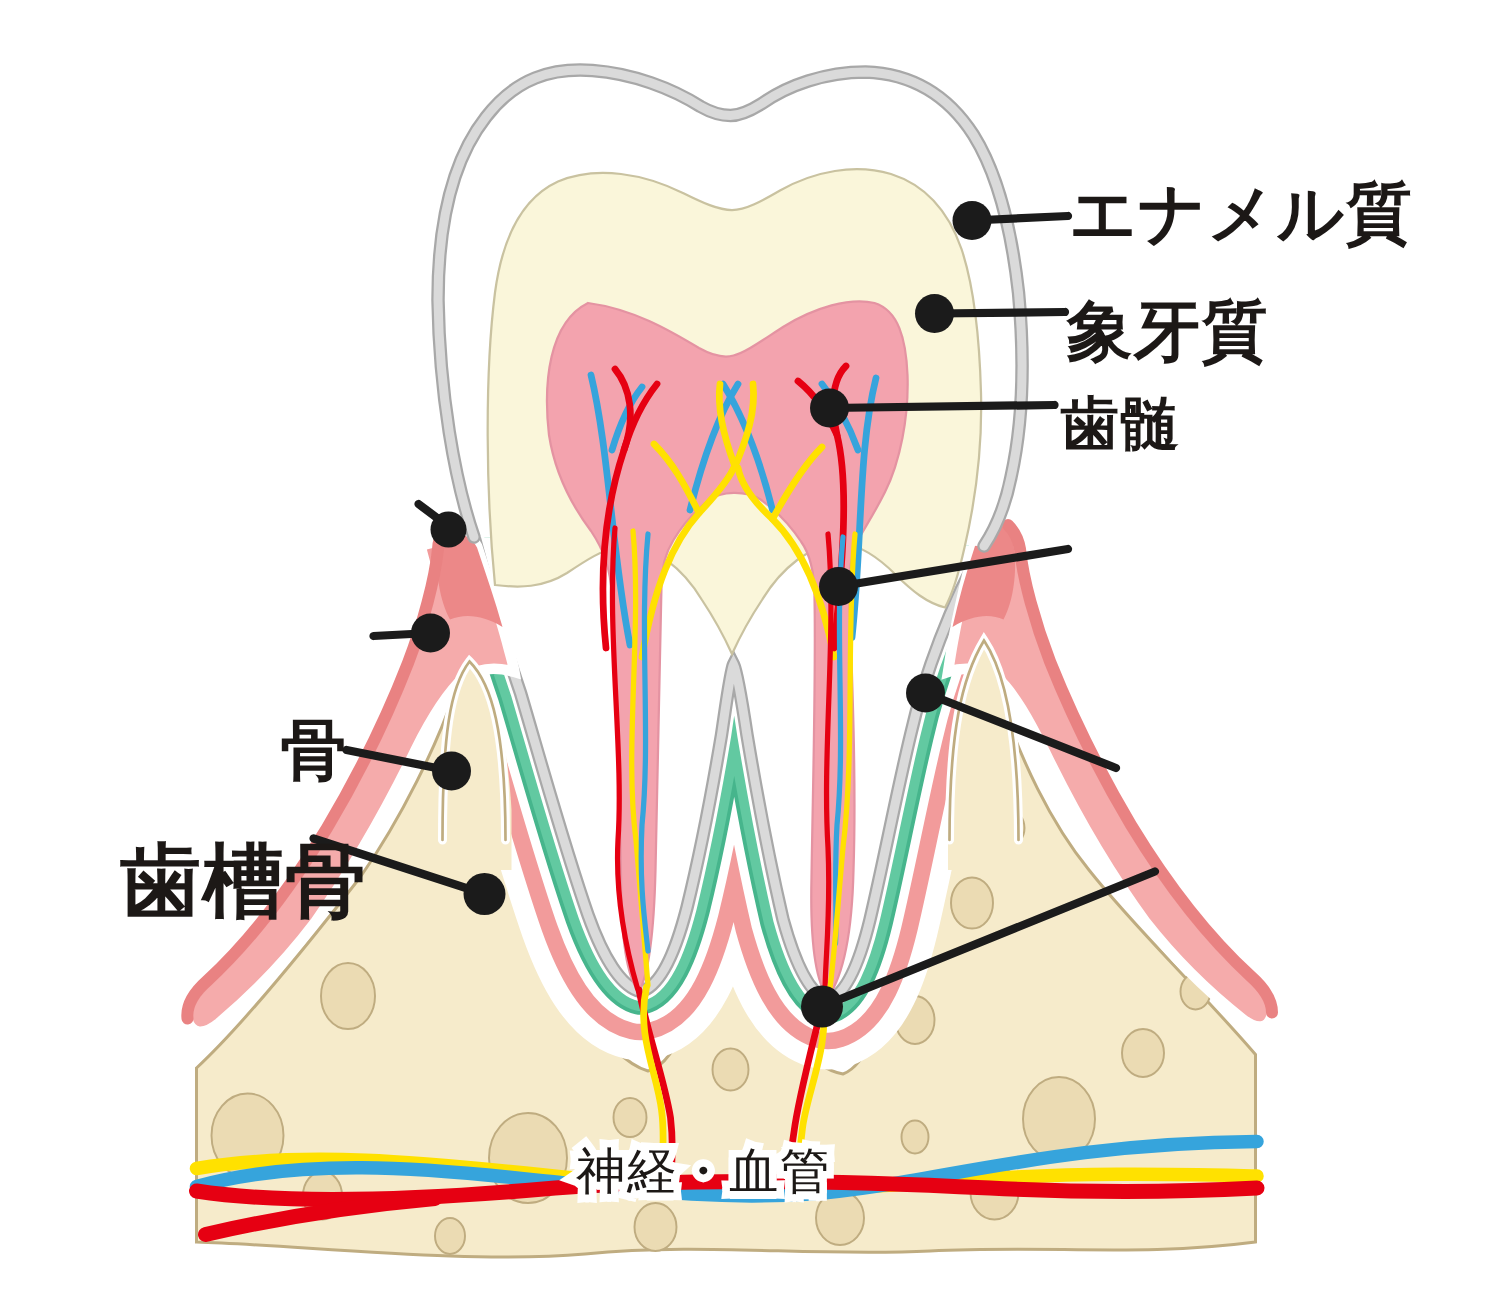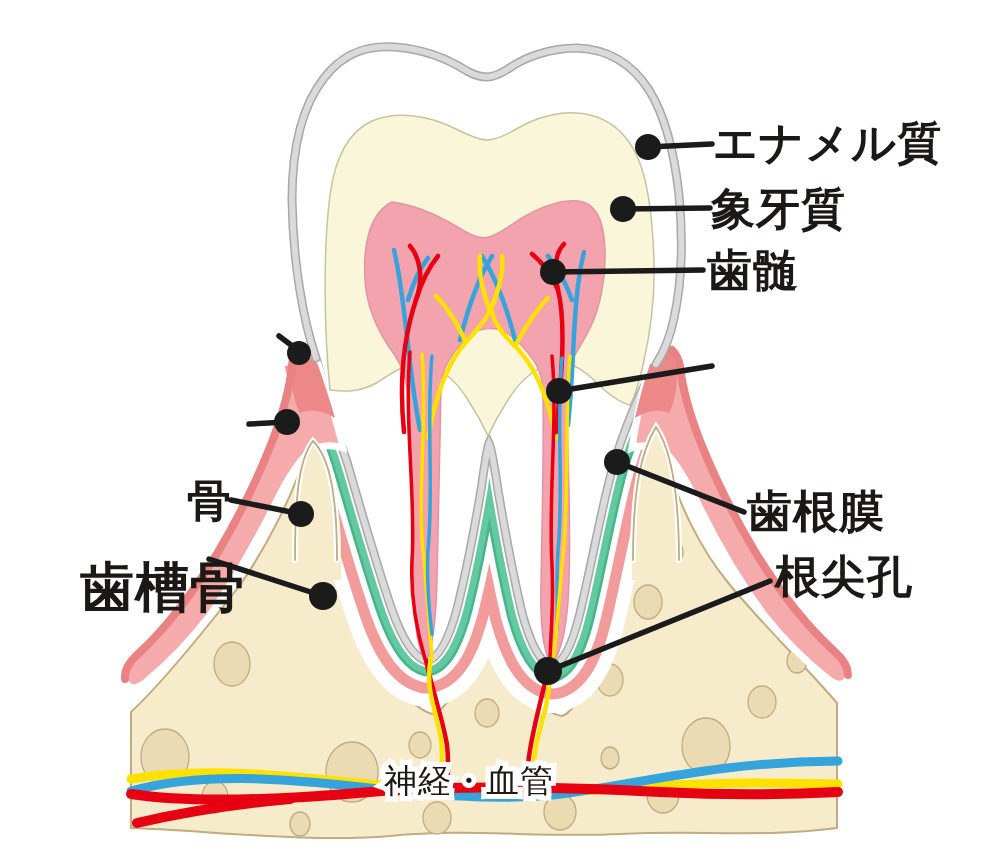--- a/index.html
+++ b/index.html
@@ -12,21 +12,21 @@
     --socket:#f29b9b;
     --bone:#f6ebcb; --bone-edge:#bfac80; --bone-spot:#ebdbb3;
     --v-red:#e60012; --v-blue:#36a4dc; --v-yellow:#ffe100;
   }
   html,body{margin:0;padding:0;background:#fff;}
   .stage{position:relative;width:1000px;height:866px;background:var(--bg);
          font-family:"DejaVu Sans","Liberation Sans",sans-serif;overflow:hidden;padding-left:22px;}
   .stage svg{position:absolute;left:0;top:0;}
   .label{position:absolute;white-space:nowrap;font-weight:900;color:var(--ink);
          line-height:1;letter-spacing:1px;}
-  .label.sz44{font-size:44px;} .label.sz45{font-size:45px;} .label.sz42{font-size:54px;margin-top:29px;}
+  .label.sz44{font-size:44px;} .label.sz45{font-size:39px;margin-top:16px;} .label.sz42{font-size:54px;margin-top:29px;}
   .nerve-wrap{position:absolute;left:384px;top:764px;}
   .nerve-wrap span{display:block;font-size:33px;font-weight:400;line-height:1;
                    white-space:nowrap;letter-spacing:1px;}
   .nerve-outline{color:#fff;-webkit-text-stroke:10px #fff;
     text-shadow:0 0 3px #fff,3px 3px 0 #fff,-3px 3px 0 #fff,3px -3px 0 #fff,-3px -3px 0 #fff,
                 5px 0 0 #fff,-5px 0 0 #fff,0 5px 0 #fff,0 -5px 0 #fff;}
   .nerve-fill{position:absolute;left:0;top:0;color:var(--ink);}
   
   .bone-f{fill:var(--bone);stroke:var(--bone-edge);stroke-width:2;}
   .bone-s{fill:var(--bone-spot);stroke:var(--bone-edge);stroke-width:1.3;}
@@ -376,24 +376,22 @@
     <path class="leader" d="M 249,424 L 287,422"></path>
     <circle class="dot" cx="287" cy="422" r="13"></circle>
     <path class="leader" d="M 231,500 L 301,514"></path>
     <circle class="dot" cx="301" cy="514" r="13"></circle>
     <path class="leader" d="M 209,559 L 323,596"></path>
     <circle class="dot" cx="323" cy="596" r="14"></circle>
   </g>
 </svg>
 
   <div class="label sz44" style="left:713px;top:121px">エナメル質</div>
-  <div class="label sz44" style="left:711px;top:187px">象牙質</div>
+  <div class="label sz44" style="left:711px;top:200px">象牙質</div>
   <div class="label sz45" style="left:707px;top:248px">歯髄</div>
-  <div class="label sz45" style="left:747px;top:489px">歯根膜</div>
-  <div class="label sz45" style="left:775px;top:554px">根尖孔</div>
   <div class="label sz44" style="left:187px;top:479px">骨</div>
   <div class="label sz42" style="left:80px;top:532px">歯槽骨</div>
 
   <div class="nerve-wrap">
     <span class="nerve-outline">神経・血管</span>
     <span class="nerve-fill">神経・血管</span>
   </div>
 </div>
 
 </body></html>

